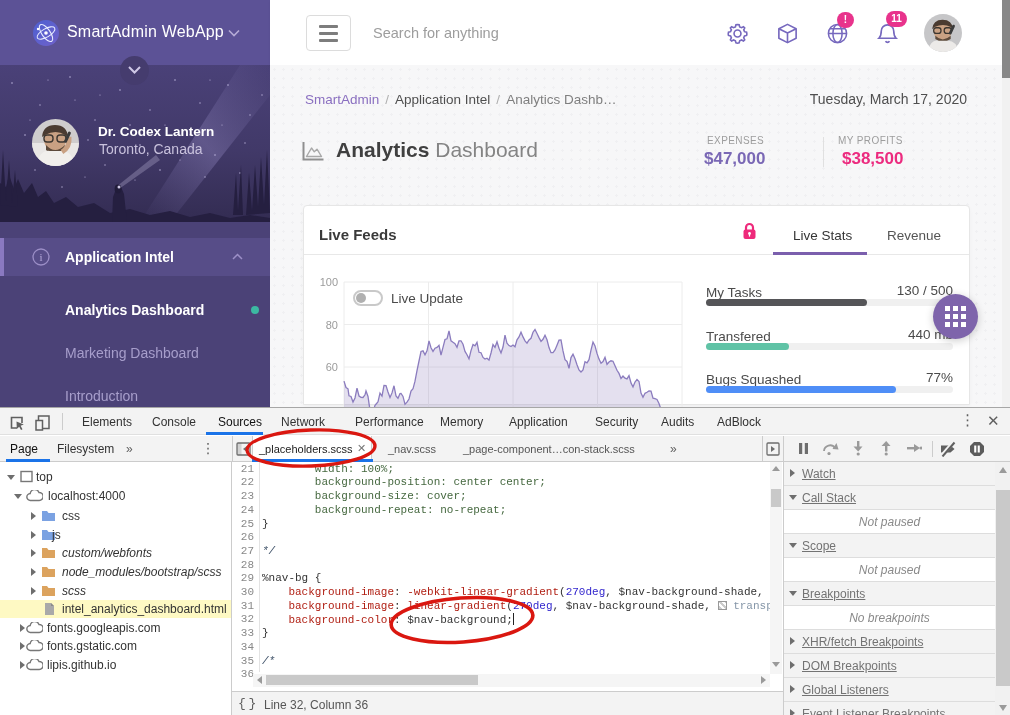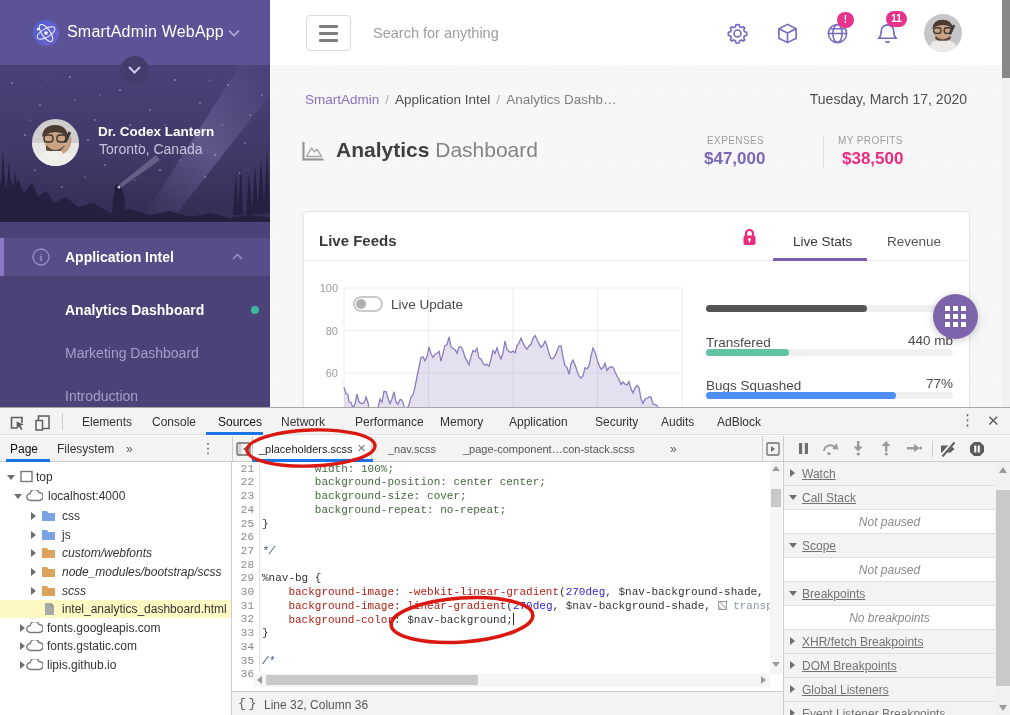--- a/index.html
+++ b/index.html
@@ -39,21 +39,21 @@
   #crumb .c2 { color:#4f4f4f; }
   #crumb .sep { color:#b0b0b0; padding:0 6px; }
   #date { position:absolute; right:35px; top:26px; font-size:14px; color:#4f4f4f; }
   #title { position:absolute; left:66px; top:73px; font-size:21px; color:#404040; font-weight:bold; }
   #title span { color:#848484; font-weight:normal; }
   .statlbl { position:absolute; top:70px; font-size:10px; color:#9d9d9d; letter-spacing:.4px; }
   .statval { position:absolute; top:84px; font-size:17px; font-weight:bold; }
   #statdiv { position:absolute; left:553px; top:72px; width:1px; height:30px; background:#e0e0e0; }
 
   
-  #card { position:absolute; left:33px; top:146px; width:667px; height:200px; background:#fff; border:1px solid #e6e6e6; border-radius:4px 4px 0 0; box-shadow:0 2px 4px rgba(0,0,0,.03);text-decoration:underline; }
+  #card { position:absolute; left:33px; top:140px; width:667px; height:200px; background:#fff; border:1px solid #e6e6e6; border-radius:4px 4px 0 0; box-shadow:0 2px 4px rgba(0,0,0,.03);text-decoration:underline; }
   #card-h { position:absolute; left:0; top:0; width:100%; height:49px; border-bottom:1px solid #e8e8e8; }
   #card-title { position:absolute; left:15px; top:20px; font-size:15px; color:#3a3a3a; font-weight:bold; }
   #tab1 { position:absolute; left:489px; top:22px; font-size:13.5px; color:#353535; font-weight:500; }
   #tab2 { position:absolute; left:583px; top:22px; font-size:13.5px; color:#555; }
   #tab1-line { position:absolute; left:469px; top:46px; width:94px; height:2.5px; background:#7b5fad; }
   .prow { position:absolute; left:402px; width:247px; }
   .prow .lbl { font-size:13.5px; color:#4b4b4b; }
   .prow .val { position:absolute; right:0; top:0; font-size:13.5px; color:#4b4b4b; }
   .ptrack { position:absolute; left:402px; width:247px; height:7px; border-radius:4px; background:#f0f0f0; }
   .pfill { height:7px; border-radius:4px; }
@@ -320,20 +320,21 @@
               <text x="337" y="372">60</text>
 </g>
 <path d="M343,410 L343,382.1 345,388.5 347,389.8 348,396.8 350,397.5 352,403.0 354,399.0 356,389.2 358,397.0 360,398.3 362,398.5 364,395.8 365,392.0 367,397.4 369,411.3 371,414.7 372,413.8 374,406.2 376,404.0 377,402.8 379,394.1 381,397.0 383,386.5 385,386.6 387,393.0 389,398.5 391,393.9 393,386.8 395,397.0 397,399.3 399,394.6 400,394.5 402,397.4 404,405.3 406,403.2 408,400.0 410,392.1 412,389.8 414,382.2 416,371.6 418,362.0 420,352.5 422,351.9 424,355.9 426,351.9 428,341.9 430,348.7 432,352.4 434,349.2 436,348.4 438,346.3 440,356.0 442,348.4 444,340.5 446,339.8 448,332.0 450,341.8 452,343.3 454,344.7 456,348.3 458,341.8 460,341.8 462,345.3 464,352.4 466,355.7 468,359.8 470,351.6 472,345.5 474,346.9 476,343.4 478,353.3 480,353.7 482,358.4 484,360.0 486,359.2 488,361.1 490,354.0 492,345.5 494,348.3 496,342.8 498,349.3 500,353.9 502,348.0 504,336.2 506,344.3 508,346.6 510,347.6 512,346.0 514,347.8 516,340.8 518,337.9 520,333.2 522,337.9 524,341.8 526,344.2 528,341.0 530,339.3 532,333.2 534,330.5 536,334.5 538,338.6 540,342.4 542,340.3 544,336.2 546,340.8 548,348.6 550,353.7 552,353.7 554,350.9 556,346.2 558,341.2 560,341.0 562,351.9 564,360.7 566,362.4 568,369.3 570,358.6 572,355.2 574,359.8 576,365.7 578,370.9 580,373.0 582,371.0 584,362.7 586,363.9 588,360.7 590,351.1 592,343.0 594,346.9 596,354.4 598,360.1 600,364.3 602,362.5 604,358.4 606,365.3 608,363.0 610,361.8 612,362.2 614,366.7 616,371.3 618,374.4 620,379.4 622,377.0 624,379.1 626,379.9 628,376.6 630,383.9 632,388.0 634,383.0 636,380.4 638,382.5 640,394.0 642,398.2 644,394.3 646,393.3 648,392.0 650,392.1 652,399.2 654,399.7 656,400.5 658,404.5 660,410.5 L660,410 Z" fill="#8273b4" fill-opacity="0.22"></path>
 <path d="M343,382.1 345,388.5 347,389.8 348,396.8 350,397.5 352,403.0 354,399.0 356,389.2 358,397.0 360,398.3 362,398.5 364,395.8 365,392.0 367,397.4 369,411.3 371,414.7 372,413.8 374,406.2 376,404.0 377,402.8 379,394.1 381,397.0 383,386.5 385,386.6 387,393.0 389,398.5 391,393.9 393,386.8 395,397.0 397,399.3 399,394.6 400,394.5 402,397.4 404,405.3 406,403.2 408,400.0 410,392.1 412,389.8 414,382.2 416,371.6 418,362.0 420,352.5 422,351.9 424,355.9 426,351.9 428,341.9 430,348.7 432,352.4 434,349.2 436,348.4 438,346.3 440,356.0 442,348.4 444,340.5 446,339.8 448,332.0 450,341.8 452,343.3 454,344.7 456,348.3 458,341.8 460,341.8 462,345.3 464,352.4 466,355.7 468,359.8 470,351.6 472,345.5 474,346.9 476,343.4 478,353.3 480,353.7 482,358.4 484,360.0 486,359.2 488,361.1 490,354.0 492,345.5 494,348.3 496,342.8 498,349.3 500,353.9 502,348.0 504,336.2 506,344.3 508,346.6 510,347.6 512,346.0 514,347.8 516,340.8 518,337.9 520,333.2 522,337.9 524,341.8 526,344.2 528,341.0 530,339.3 532,333.2 534,330.5 536,334.5 538,338.6 540,342.4 542,340.3 544,336.2 546,340.8 548,348.6 550,353.7 552,353.7 554,350.9 556,346.2 558,341.2 560,341.0 562,351.9 564,360.7 566,362.4 568,369.3 570,358.6 572,355.2 574,359.8 576,365.7 578,370.9 580,373.0 582,371.0 584,362.7 586,363.9 588,360.7 590,351.1 592,343.0 594,346.9 596,354.4 598,360.1 600,364.3 602,362.5 604,358.4 606,365.3 608,363.0 610,361.8 612,362.2 614,366.7 616,371.3 618,374.4 620,379.4 622,377.0 624,379.1 626,379.9 628,376.6 630,383.9 632,388.0 634,383.0 636,380.4 638,382.5 640,394.0 642,398.2 644,394.3 646,393.3 648,392.0 650,392.1 652,399.2 654,399.7 656,400.5 658,404.5 660,410.5" fill="none" stroke="#8b7cbe" stroke-width="1.3"></path>
 </svg>
         </div>
       <div style="position:absolute;left:49px;top:84px;width:30px;height:16px;border:2px solid #c9c9c9;border-radius:9px;background:#fff">
           <div style="position:absolute;left:1px;top:1px;width:10px;height:10px;border-radius:50%;background:#b0b0b0"></div>
         </div>
       <div style="position:absolute;left:87px;top:85px;font-size:13.5px;color:#4b4b4b">Live Update</div>
+      <div class="prow" style="top:77px"><span class="lbl">My Tasks</span><span class="val">130 / 500</span></div>
       <div class="ptrack" style="top:93px">
           <div class="pfill" style="width:161px;background:#555558"></div>
         </div>
       <div class="prow" style="top:121px"><span class="lbl">Transfered</span><span class="val">440 mb</span></div>
       <div class="ptrack" style="top:137px">
           <div class="pfill" style="width:83px;background:#60c3a6"></div>
         </div>
       <div class="prow" style="top:164px"><span class="lbl">Bugs Squashed</span><span class="val">77%</span></div>
       <div class="ptrack" style="top:180px">
           <div class="pfill" style="width:190px;background:#4f8ef7"></div>
@@ -467,21 +468,21 @@
         <svg style="position:absolute;left:41px;top:3px" width="15" height="12" viewBox="0 0 15 12">
           <path d="M1 1 h5 l1.5 2 h6.5 v8 h-13 z" fill="#7ba2e2"></path>
         </svg>
         <span class="nm" style="left:62px">css</span>
       </div>
     <div class="trow" style="top:63.5px">
         <span class="tri e" style="left:31px;top:5px"></span>
         <svg style="position:absolute;left:41px;top:3px" width="15" height="12" viewBox="0 0 15 12">
           <path d="M1 1 h5 l1.5 2 h6.5 v8 h-13 z" fill="#7ba2e2"></path>
         </svg>
-        <span class="nm" style="left:62px">js</span>
+        <span class="nm" style="left:52px">js</span>
       </div>
     <div class="trow" style="top:82px">
         <span class="tri e" style="left:31px;top:5px"></span>
         <svg style="position:absolute;left:41px;top:3px" width="15" height="12" viewBox="0 0 15 12">
           <path d="M1 1 h5 l1.5 2 h6.5 v8 h-13 z" fill="#dca35e"></path>
         </svg>
         <span class="nm" style="left:62px;font-style:italic">custom/webfonts</span>
       </div>
     <div class="trow" style="top:101px">
         <span class="tri e" style="left:31px;top:5px"></span>

